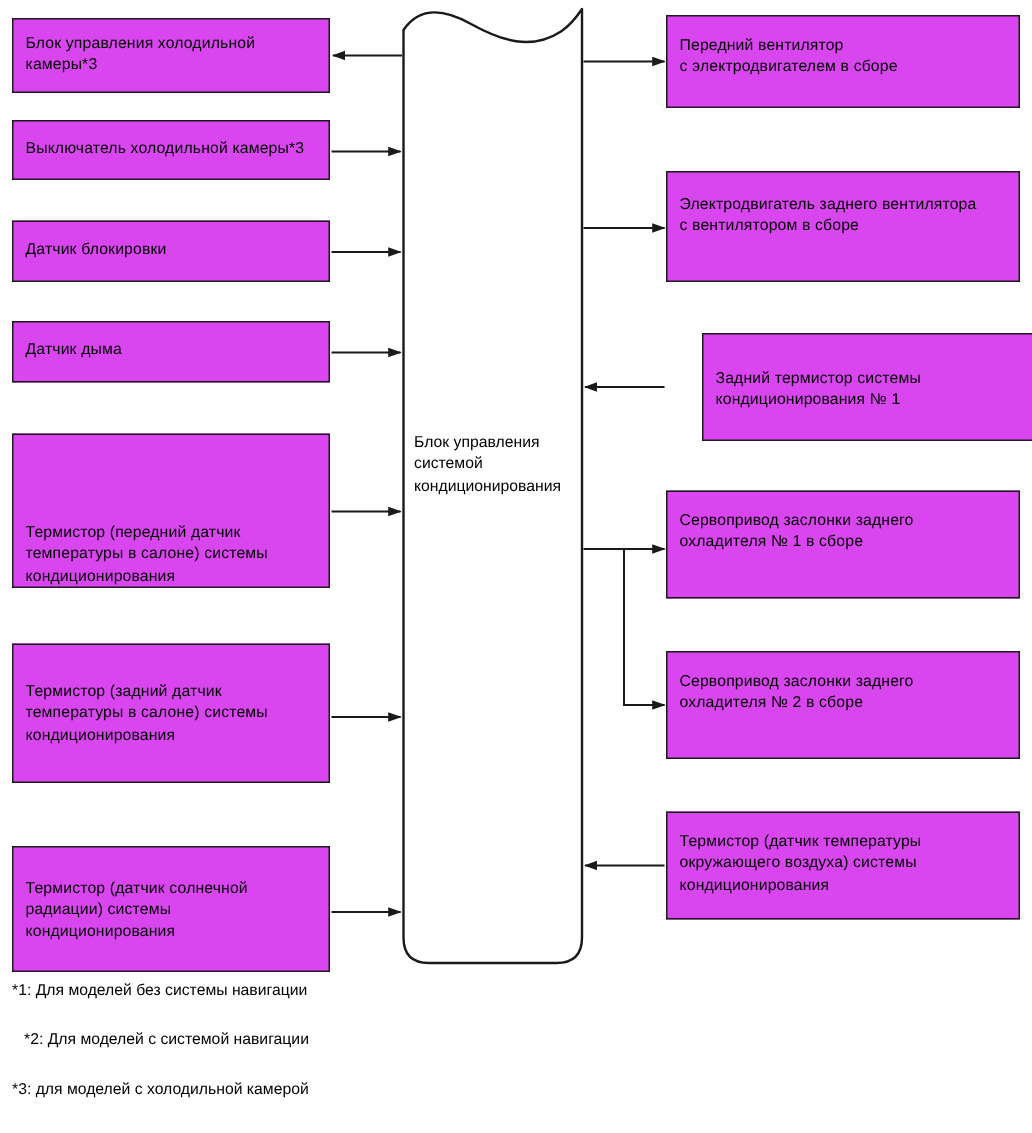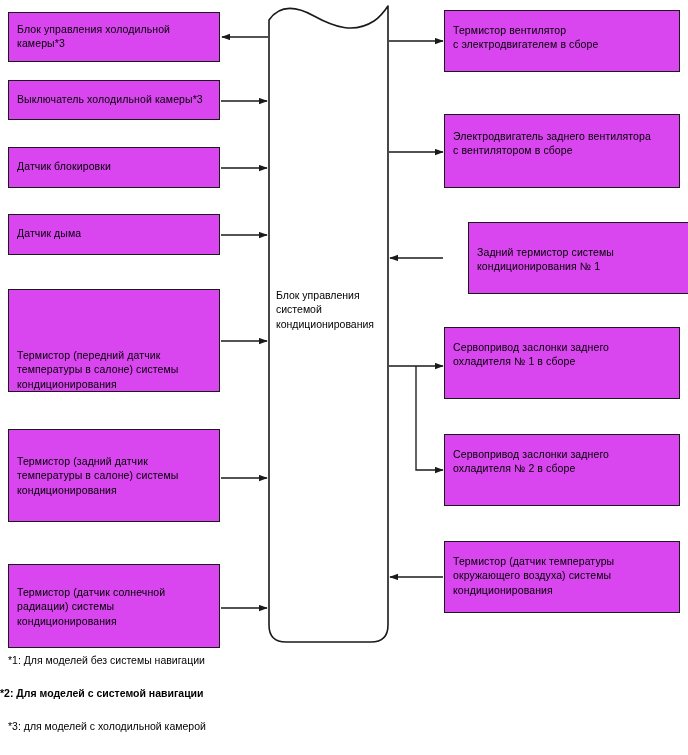--- a/index.html
+++ b/index.html
@@ -72,21 +72,21 @@
                Q126,642 109,642
                L24,642
                Q7,642 7,625 Z" fill="#ffffff" stroke="#1a1a1a" stroke-width="1.6" stroke-linejoin="round"></path>
     </svg>
     <span class="hubtxt">Блок управления
 системой
 кондиционирования</span>
   </div>
 
   <div class="node" style="left:444px;top:10px;width:236px;height:62px;">
-    <span class="txt" style="top:12px;">Термистор вентилятор
+    <span class="txt" style="top:12px;">Передний вентилятор
 с электродвигателем в сборе</span>
   </div>
 
   <div class="node" style="left:444px;top:114px;width:236px;height:74px;">
     <span class="txt" style="top:14px;">Электродвигатель заднего вентилятора
 с вентилятором в сборе</span>
   </div>
 
   <div class="node" style="left:468px;top:222px;width:224px;height:72px;">
     <span class="txt" style="top:22px;">Задний термистор системы
@@ -134,16 +134,16 @@
 
         <path d="M389,366 L443,366" marker-end="url(#ar)"></path>
         <path d="M416,366 L416,470 L443,470" marker-end="url(#ar)"></path>
 
         <path d="M443,577 L390,577" marker-end="url(#ar)"></path>
       </g>
     </svg>
   </div>
 
   <div class="note" style="left:8px;top:653px;">*1: Для моделей без системы навигации</div>
-  <div class="note" style="left:0;top:686px;font-weight:bold;">*2: Для моделей с системой навигации</div>
+  <div class="note" style="left:16px;top:686px;">*2: Для моделей с системой навигации</div>
   <div class="note" style="left:8px;top:719px;">*3: для моделей с холодильной камерой</div>
 
 </div>
 
 </body></html>

